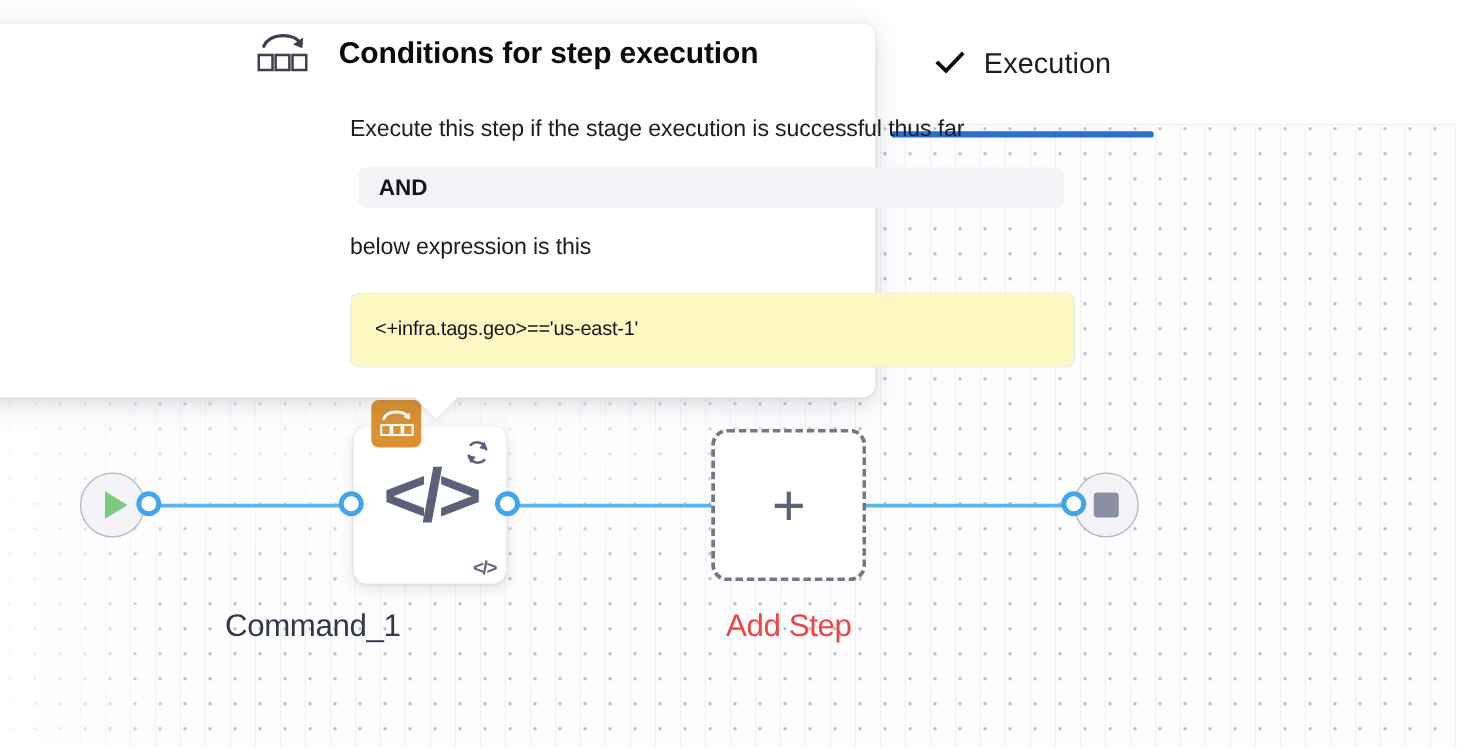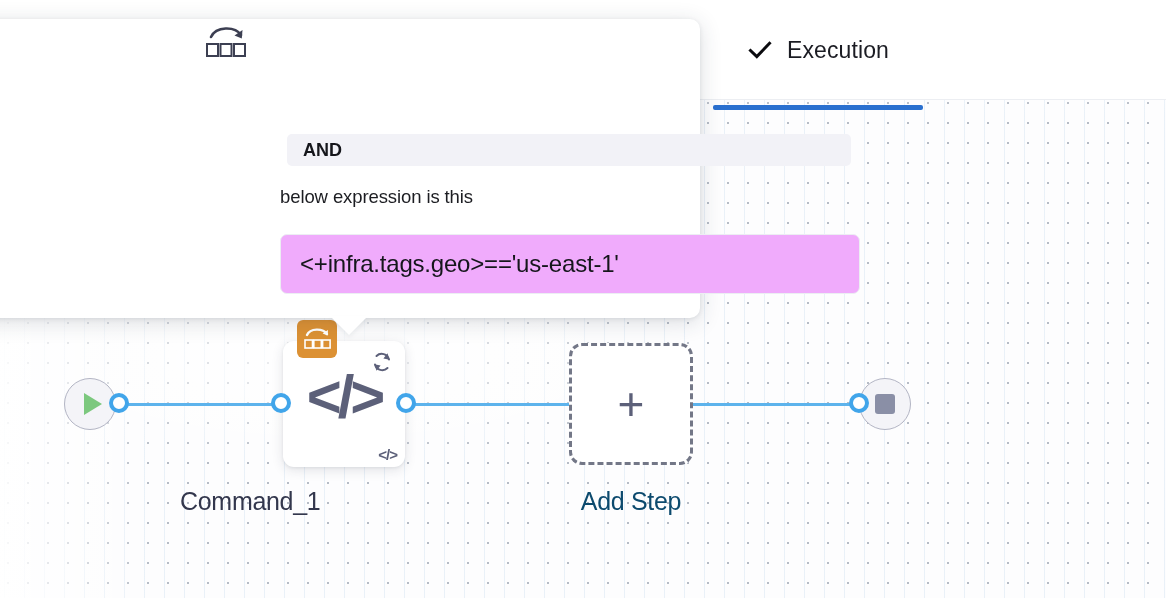--- a/index.html
+++ b/index.html
@@ -160,27 +160,27 @@
     left: 280px; top: 186px;
     font-size: 18.5px;
     color: #1c1d22;
     letter-spacing: -0.1px;
   }
 
   #tt-expr {
     position: absolute;
     left: 280px; top: 234px;
     width: 580px; height: 60px;
-    background: #f0abfc;
+    background: #fef9c3;
     border: 1px solid #eceef3;
     border-radius: 7px;
     display: flex;
     align-items: center;
     padding-left: 19px;
-    font-size: 24px;
+    font-size: 16px;
     color: #15161b;
     letter-spacing: -0.2px;
     cursor: text;
   }
 
   
   .conn-line {
     position: absolute;
     height: 3px;
     background: #5db3ec;
@@ -278,21 +278,21 @@
     font-weight: 300;
     color: #5c6079;
     line-height: 0.8;
   }
   #add-label {
     position: absolute;
     left: 486px; top: 487px;
     width: 290px;
     text-align: center;
     font-size: 25px;
-    color: #0c4a6e;
+    color: #ef4444;
     letter-spacing: -0.3px;
   }
 
   .play-tri {
     width: 0; height: 0;
     border-top: 11px solid transparent;
     border-bottom: 11px solid transparent;
     border-left: 18px solid #7cc87e;
     margin-left: 5px;
   }
@@ -378,22 +378,24 @@
   <div id="tt-head">
     <span id="tt-icon">
       <svg width="44" height="42" viewBox="0 0 44 42" aria-hidden="true">
         <path d="M7 15 C12 4, 31 4, 37 13" stroke="#3c3f52" stroke-width="2.6" fill="none" stroke-linecap="round"></path>
         <path d="M38.5 8 L37.8 16.5 L30.5 13.5 Z" fill="#3c3f52"></path>
         <rect x="3" y="22" width="11" height="12" stroke="#3c3f52" stroke-width="2" fill="none"></rect>
         <rect x="16.5" y="22" width="11" height="12" stroke="#3c3f52" stroke-width="2" fill="none"></rect>
         <rect x="30" y="22" width="11" height="12" stroke="#3c3f52" stroke-width="2" fill="none"></rect>
       </svg>
     </span>
-  </div>
-
+    <span id="tt-title">Conditions for step execution</span>
+  </div>
+
+  <div id="tt-line1">Execute this step if the stage execution is successful thus far</div>
 
   <div id="tt-and">AND</div>
 
   <div id="tt-line2">below expression is this</div>
 
   <div id="tt-expr">&lt;+infra.tags.geo&gt;=='us-east-1'</div>
 
 </div>
 
 </body></html>

